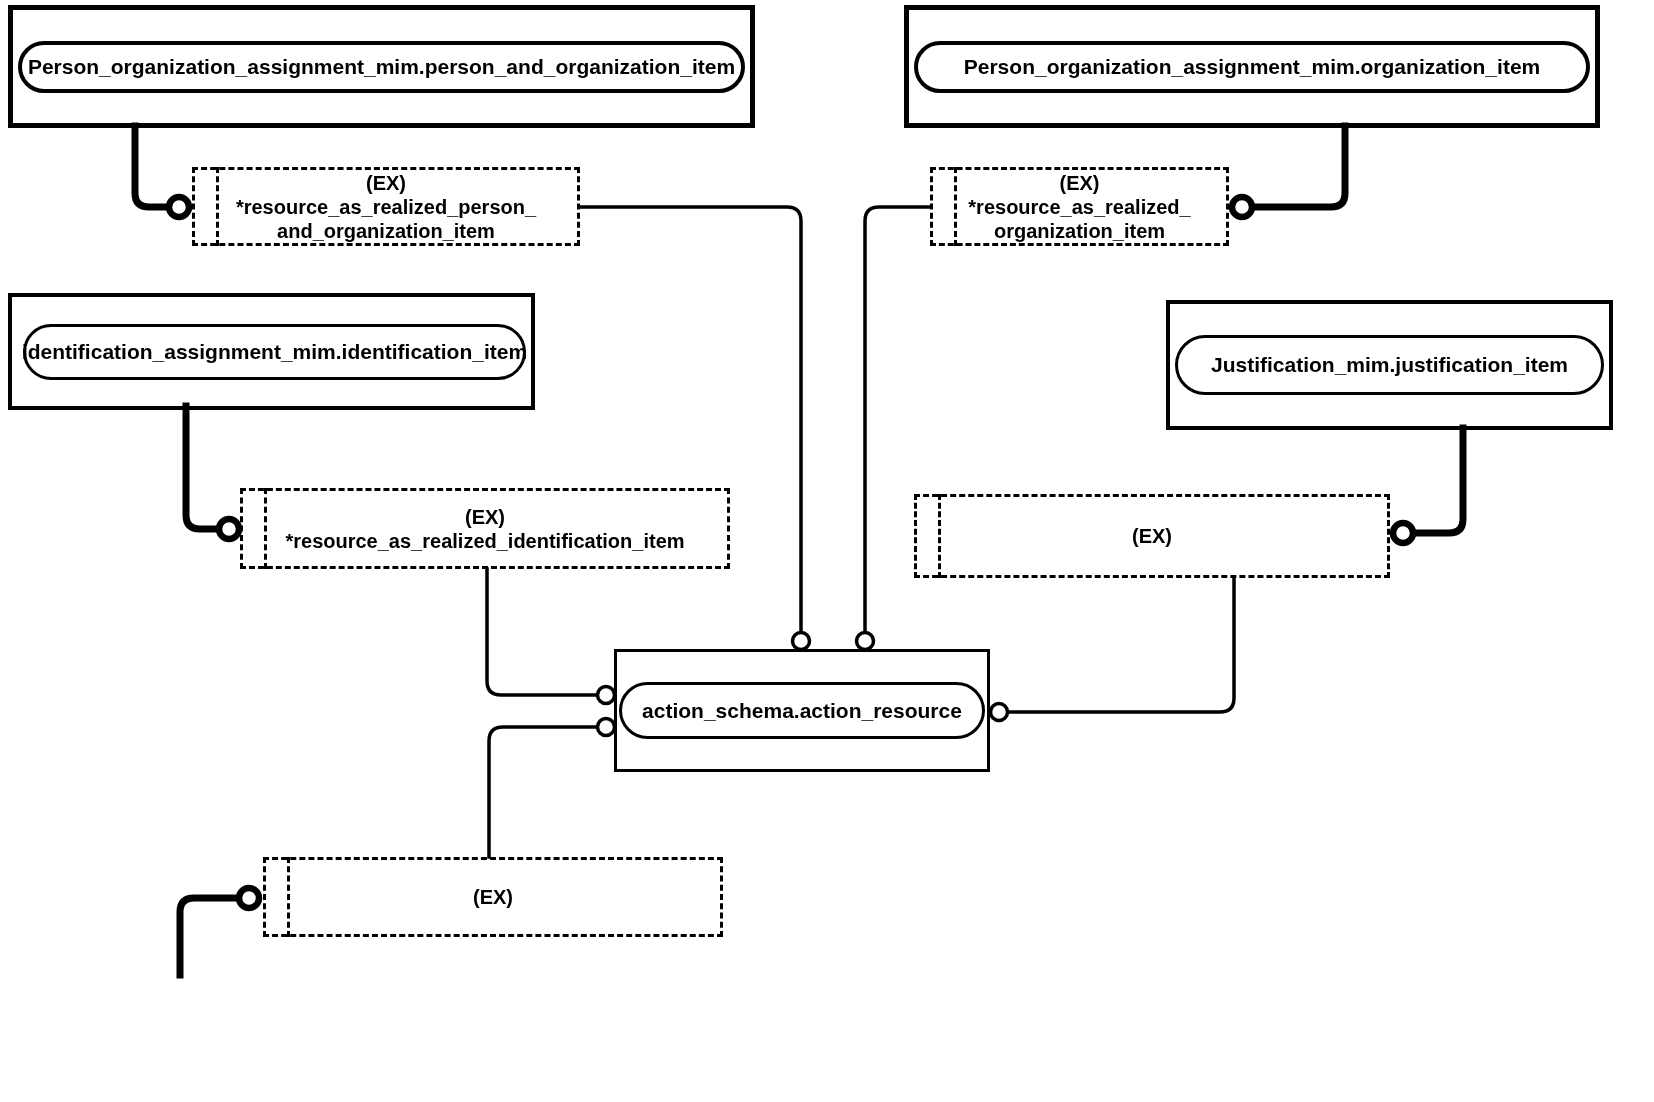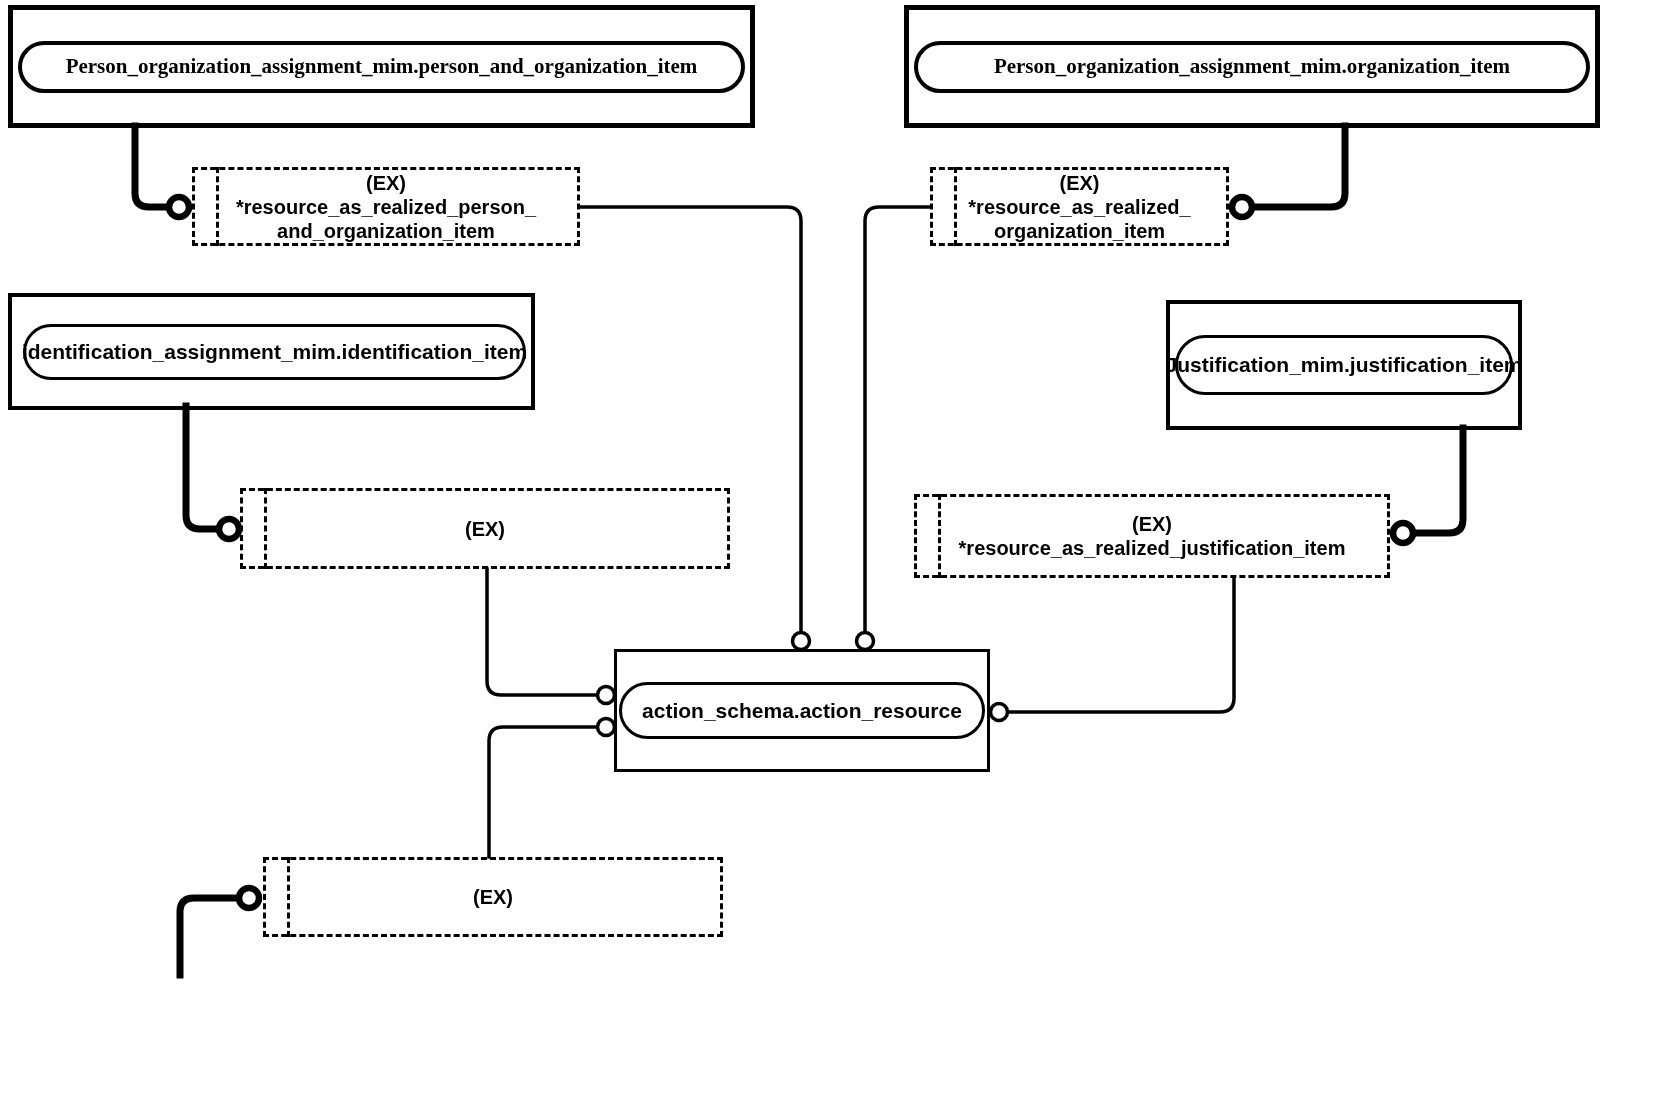--- a/index.html
+++ b/index.html
@@ -31,21 +31,21 @@
     width: calc(100% - 10px);
     display: flex;
     align-items: center;
     justify-content: center;
     white-space: nowrap;
     font-weight: bold;
     font-size: 21px;
     overflow: visible;
   }
   .stadium.bw4 { border-width: 4px; }
-  .h58 { height: 52px; font-family: Liberation Serif, serif; } .h56 { height: 56px; } .h60 { height: 60px; } .h57 { height: 57px; }
+  .h58 { height: 52px; } .h56 { height: 56px; } .h60 { height: 60px; } .h57 { height: 57px; }
   .wide { width: calc(100% - 4px); }
   .dashed-box {
     position: absolute;
     box-sizing: border-box;
     background: #fff;
     border: 3px dashed #000;
     display: flex;
     flex-direction: column;
     align-items: center;
     justify-content: center;
@@ -93,21 +93,21 @@
       <span>Person_organization_assignment_mim.organization_item</span>
     </div>
   </div>
 
   <div class="solid-box" style="left:8px; top:293px; width:527px; height:117px;padding-left:6px;">
     <div class="stadium h56">
       <span>identification_assignment_mim.identification_item</span>
     </div>
   </div>
 
-  <div class="solid-box" style="left:1166px; top:300px; width:356px; height:130px;">
+  <div class="solid-box" style="left:1166px; top:300px; width:447px; height:130px;">
     <div class="stadium h60">
       <span>Justification_mim.justification_item</span>
     </div>
   </div>
 
   <div class="solid-box bw3" style="left:614px; top:649px; width:376px; height:123px;">
     <div class="stadium h57 wide">
       <span>action_schema.action_resource</span>
     </div>
   </div>
@@ -123,26 +123,26 @@
   <div class="dashed-box" style="left:930px; top:167px; width:299px; height:79px;">
     <div class="dashed-sep"></div>
     <div class="ref-line">(EX)</div>
     <div class="ref-line">*resource_as_realized_</div>
     <div class="ref-line">organization_item</div>
   </div>
 
   <div class="dashed-box" style="left:240px; top:488px; width:490px; height:81px;">
     <div class="dashed-sep"></div>
     <div class="ref-line">(EX)</div>
+    <div class="ref-line">*resource_as_realized_identification_item</div>
   </div>
 
   <div class="dashed-box" style="left:914px; top:494px; width:476px; height:84px;">
     <div class="dashed-sep"></div>
     <div class="ref-line">(EX)</div>
-    <div class="ref-line">*resource_as_realized_justification_item</div>
   </div>
 
   <div class="dashed-box" style="left:263px; top:857px; width:460px; height:80px;">
     <div class="dashed-sep"></div>
     <div class="ref-line">(EX)</div>
   </div>
 
   <svg id="wires" width="1654" height="1102" viewBox="0 0 1654 1102">
 
     <path class="thick" d="M135 126 V193 Q135 207 149 207 H179"></path>

